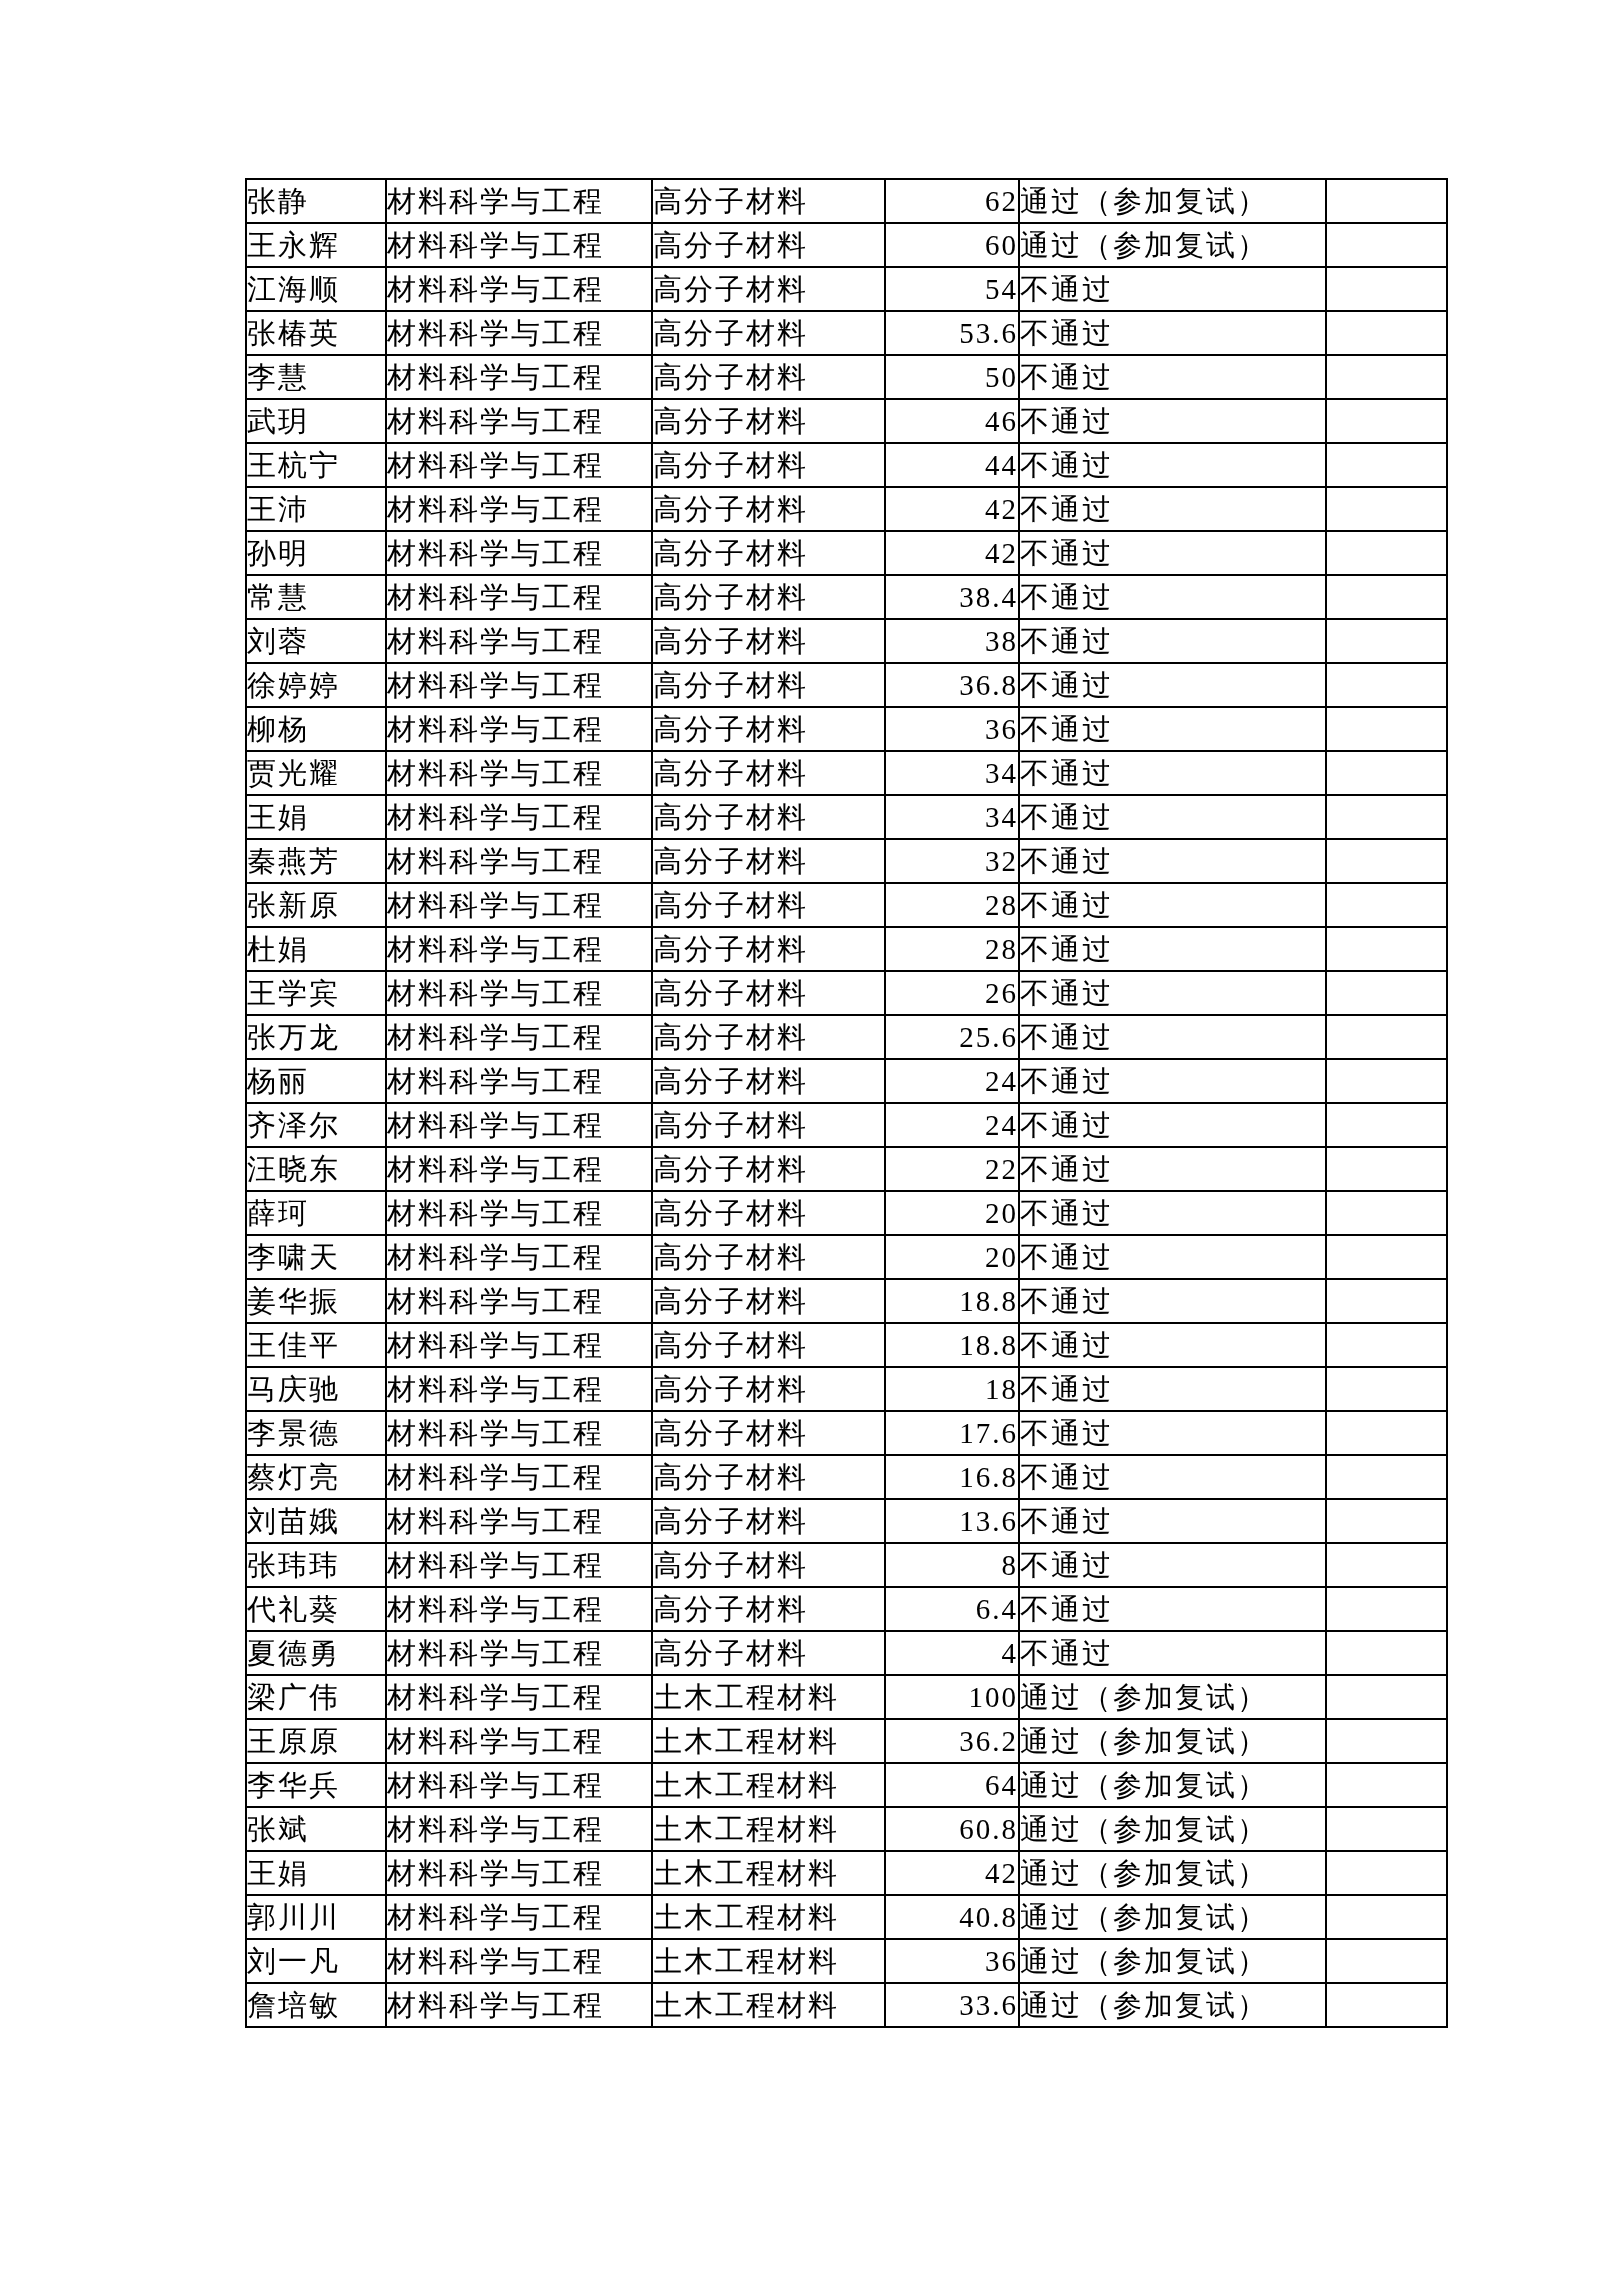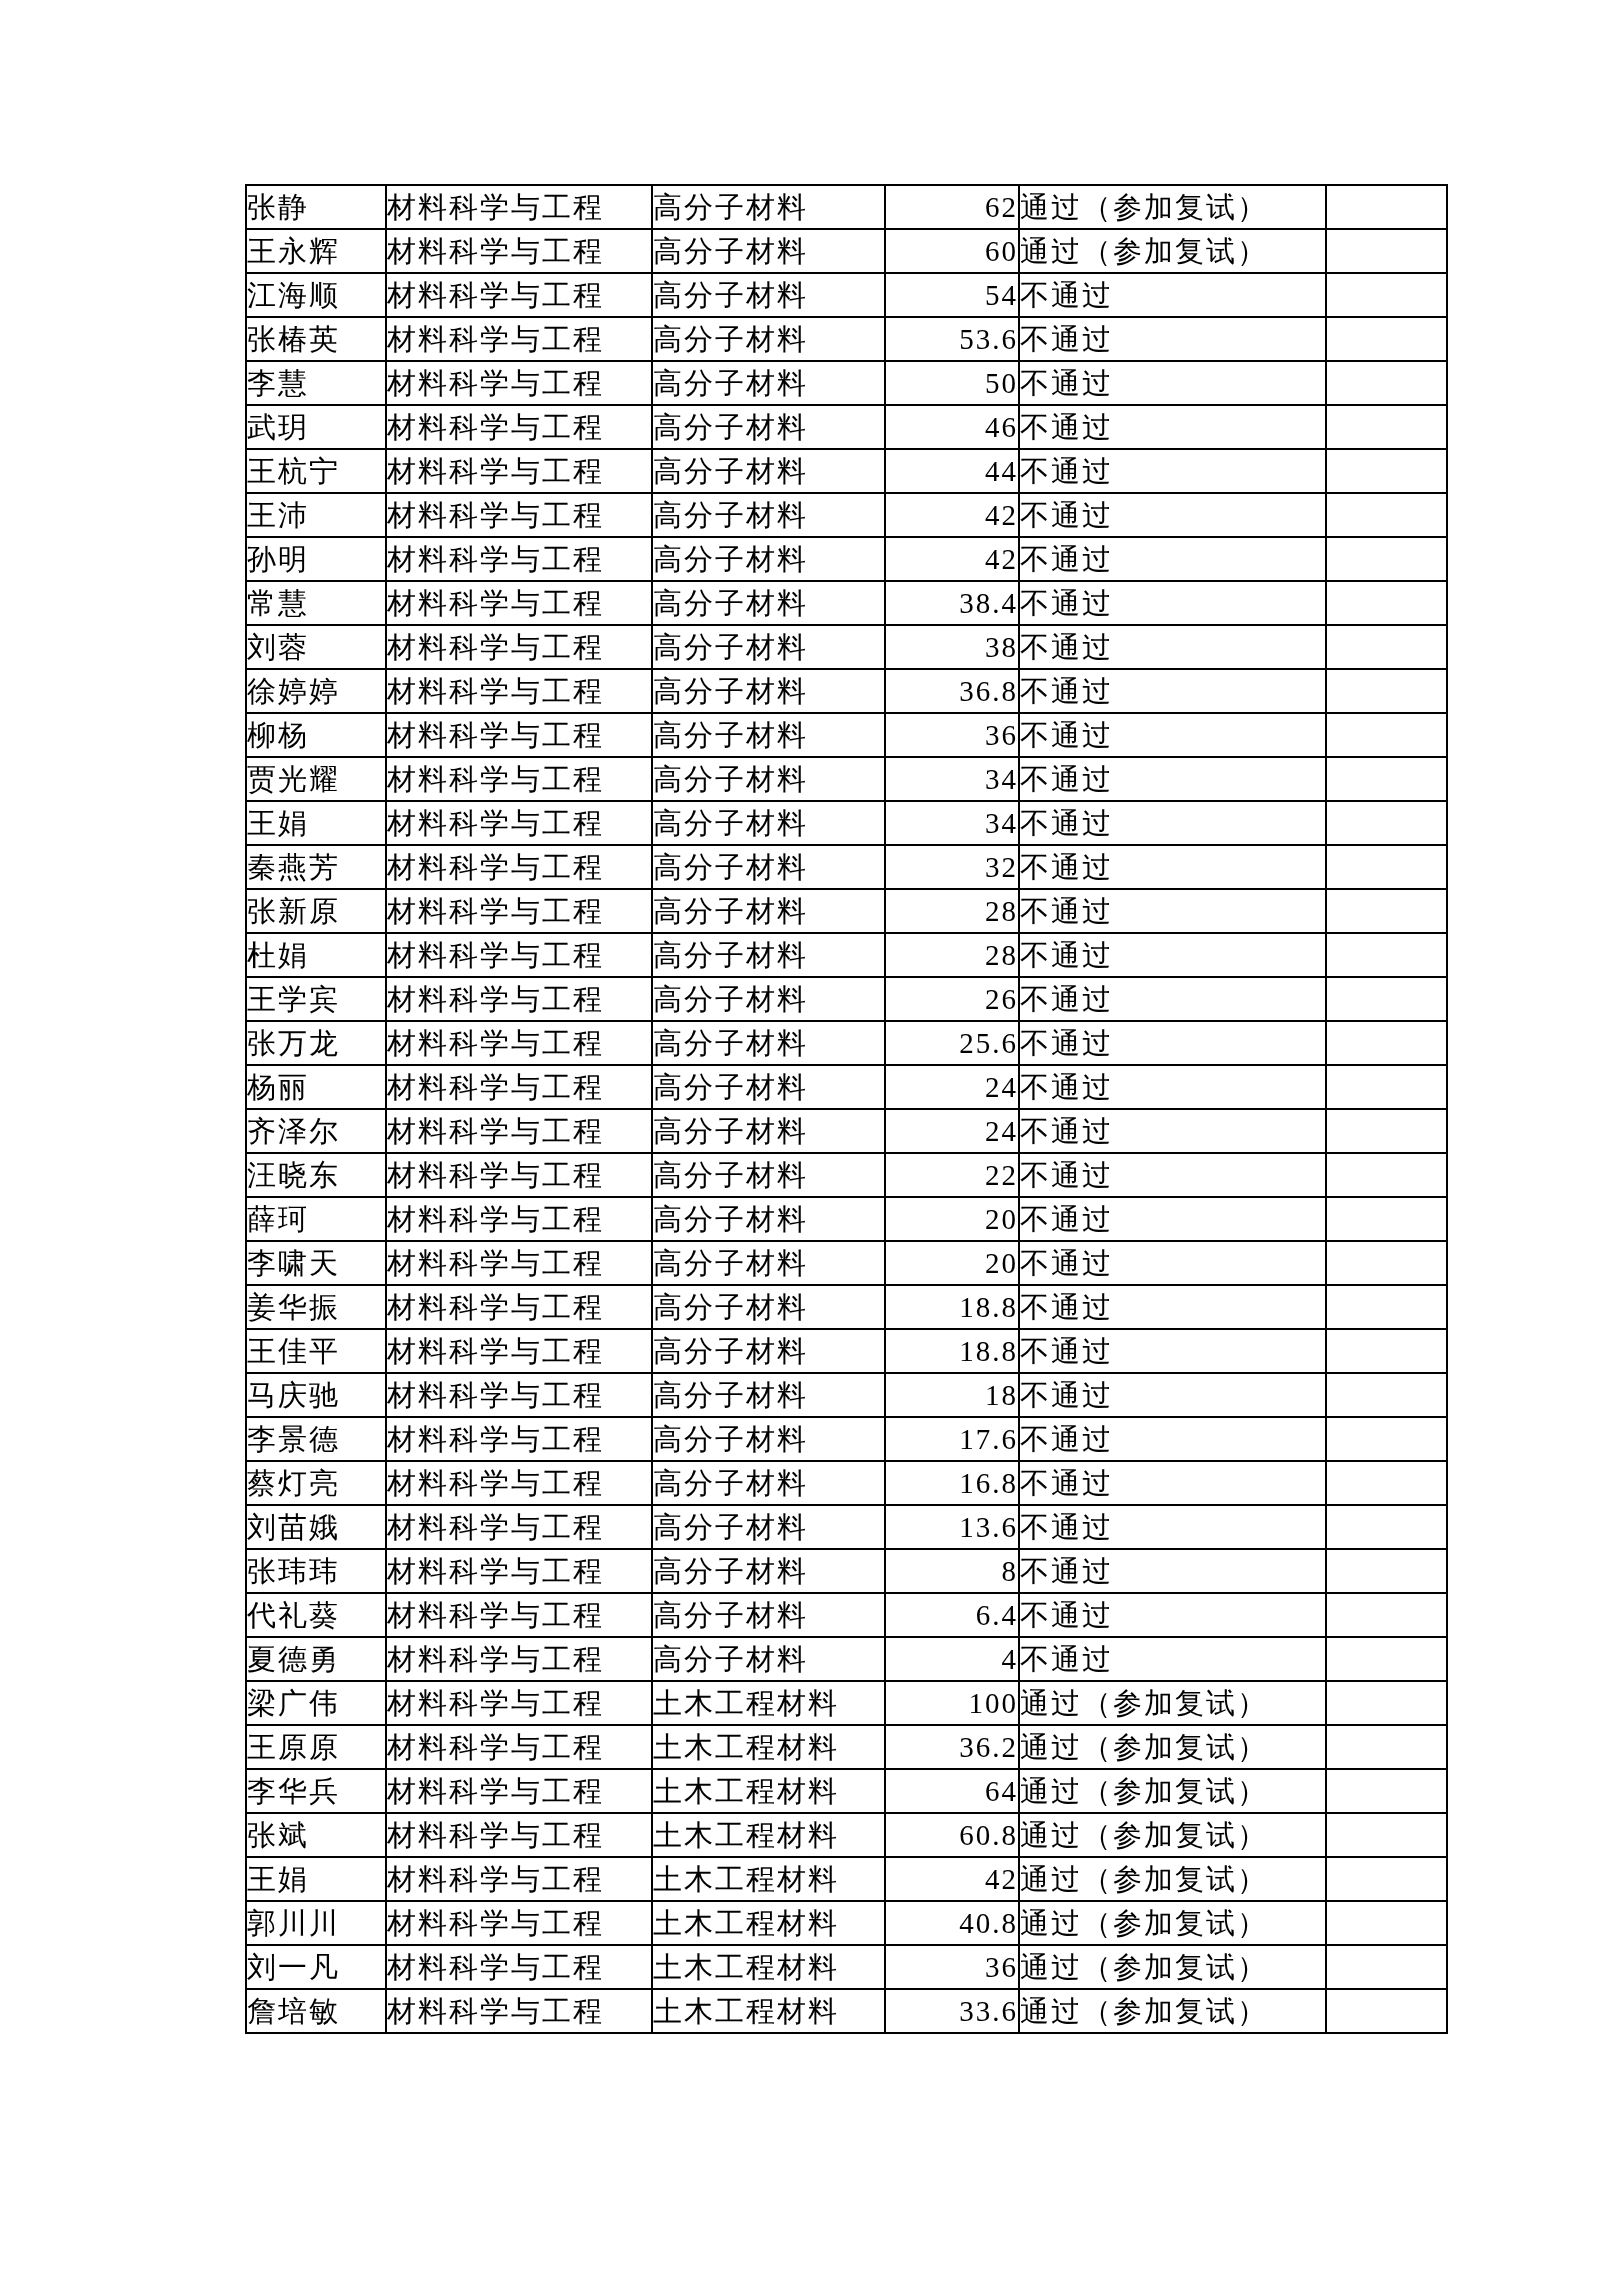--- a/index.html
+++ b/index.html
@@ -17,40 +17,40 @@
   .page {
     position: absolute;
     left: 0; top: 0;
     width: 1621px;
     height: 2293px;
     background: #ffffff;
   }
   table.results {
     position: absolute;
     left: 245px;
-    top: 184px;
+    top: 178px;
     border-collapse: collapse;
     table-layout: fixed;
     width: 1201px;
   }
   table.results td {
     border: 2px solid #000000;
     height: 44px;
     box-sizing: border-box;
     font-size: 29px;
     line-height: 42px;
     letter-spacing: 2px;
     white-space: nowrap;
     overflow: hidden;
     padding: 0;
     vertical-align: middle;
   }
   td.c-name   { padding-left: 15.7px; }
   td.c-major  { padding-left: 14.7px; margin-top: 44px; }
-  td.c-spec   { padding-left: 14.7px; }
+  td.c-spec   { padding-left: 14.7px; border-radius: 14px; }
   td.c-score  { text-align: right; padding-right: 17.6px; letter-spacing: 1px; margin-left: 40px; }
   td.c-result { padding-left: 11.8px; }
   td.c-note   { }
 </style>
 </head>
 <body>
 
 <div class="page">
   <table class="results">
     <colgroup>

